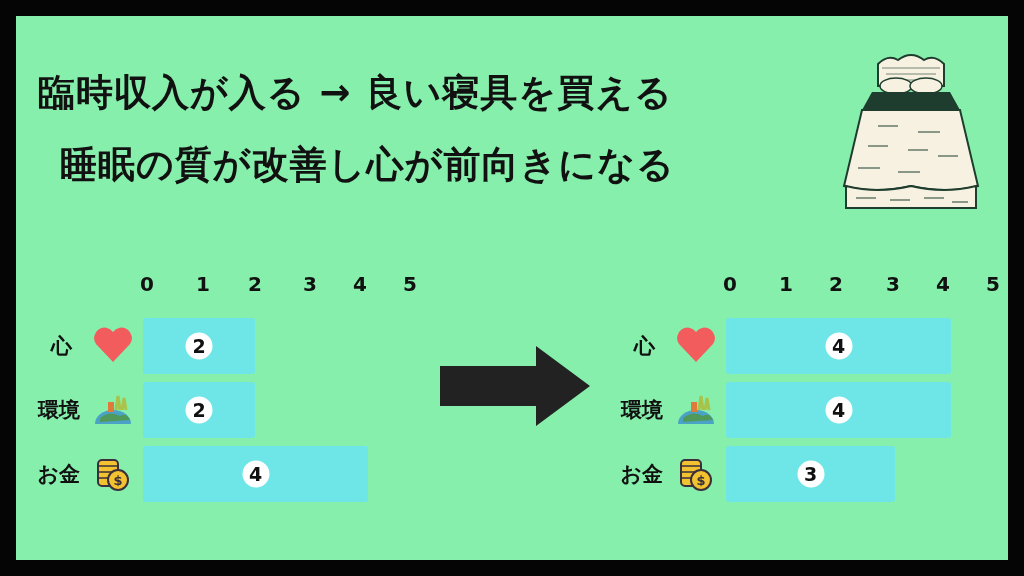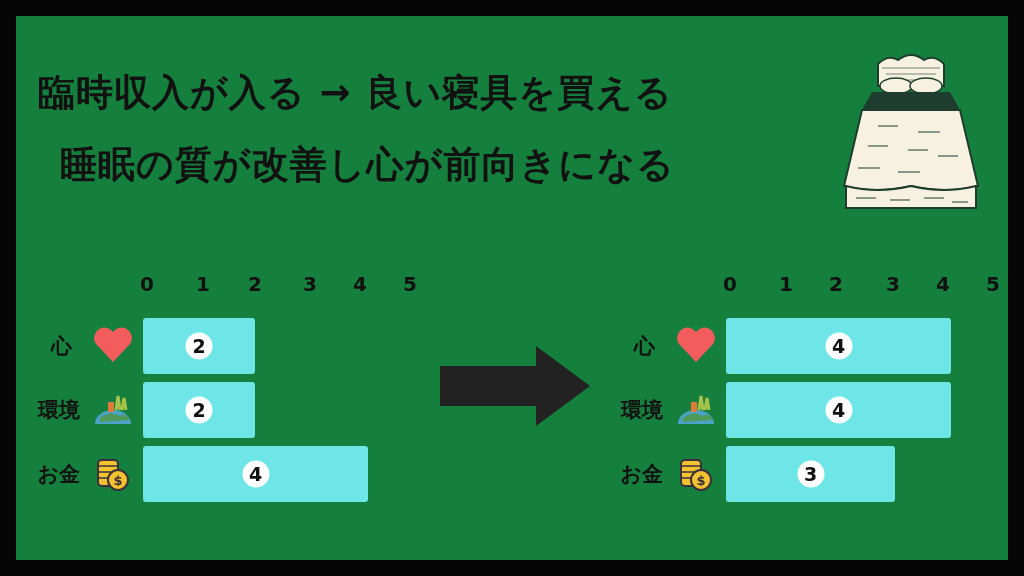--- a/index.html
+++ b/index.html
@@ -1,17 +1,17 @@
 <!DOCTYPE html>
 <html><head>
 <meta charset="utf-8">
 <style>
   html, body { margin:0; padding:0; }
   body { width:1024px; height:576px; background:#050505; position:relative; overflow:hidden; font-family:"DejaVu Sans", sans-serif; }
-  .frame { position:absolute; left:16px; top:16px; width:992px; height:544px; background:#15803d; }
+  .frame { position:absolute; left:16px; top:16px; width:992px; height:544px; background:#86efac; }
   .title { position:absolute; left:0; width:992px; font-weight:bold; font-size:37px; color:#111; letter-spacing:1px; white-space:nowrap; }
   .t1 { top:52px; left:22px; }
   .t2 { top:124px; left:44px; }
   .bed { position:absolute; left:812px; top:30px; width:166px; height:166px; }
   .chart { position:absolute; top:250px; width:420px; height:240px; }
   .tick { position:absolute; top:6px; font-weight:bold; font-size:20px; color:#111; transform:translateX(-50%); }
   .row-label { position:absolute; font-weight:bold; font-size:21px; color:#111; text-align:right; }
   .row-icon { position:absolute; width:42px; height:42px; }
   .bar { position:absolute; height:56px; background:#6ee6e8; border-radius:3px; }
   .badge { position:absolute; top:50%; left:50%; transform:translate(-50%,-50%); width:27px; height:27px; border-radius:50%; background:#fff; font-weight:bold; font-size:19px; color:#111; text-align:center; line-height:27px; }

